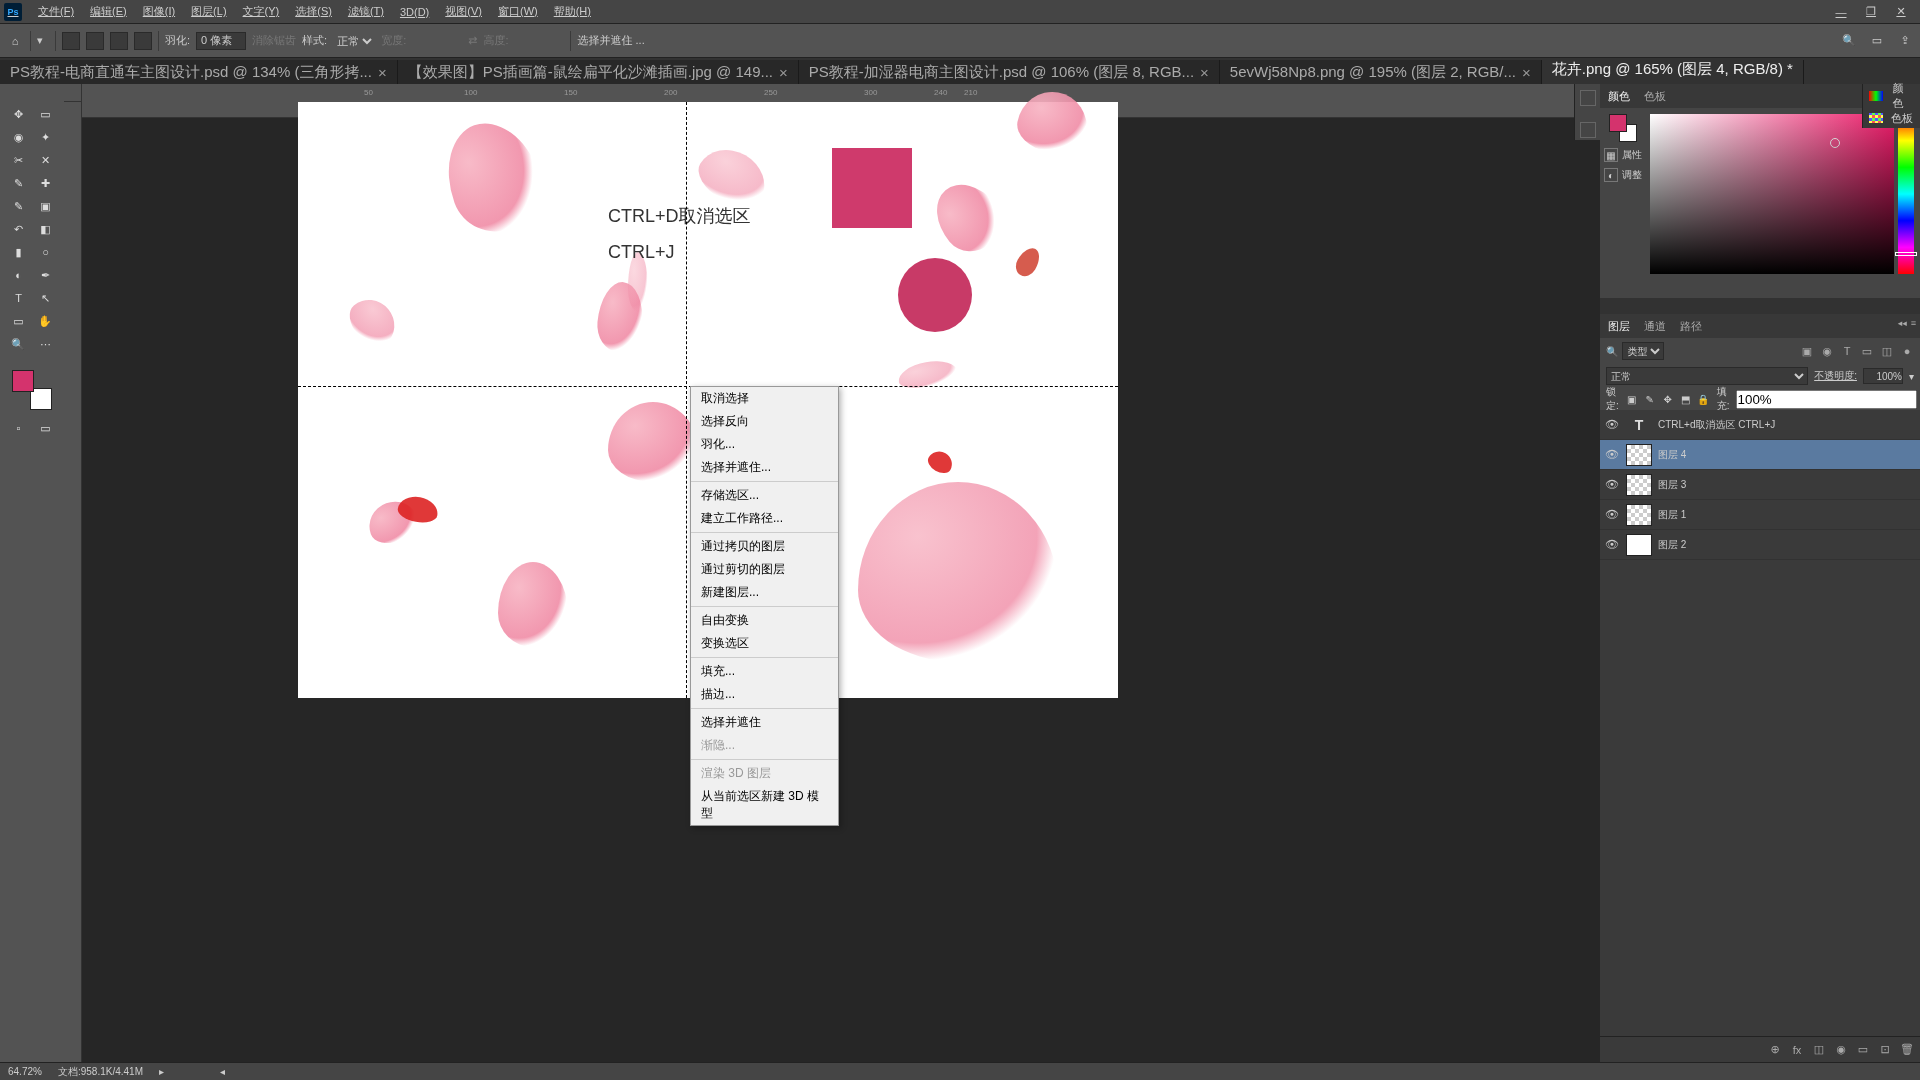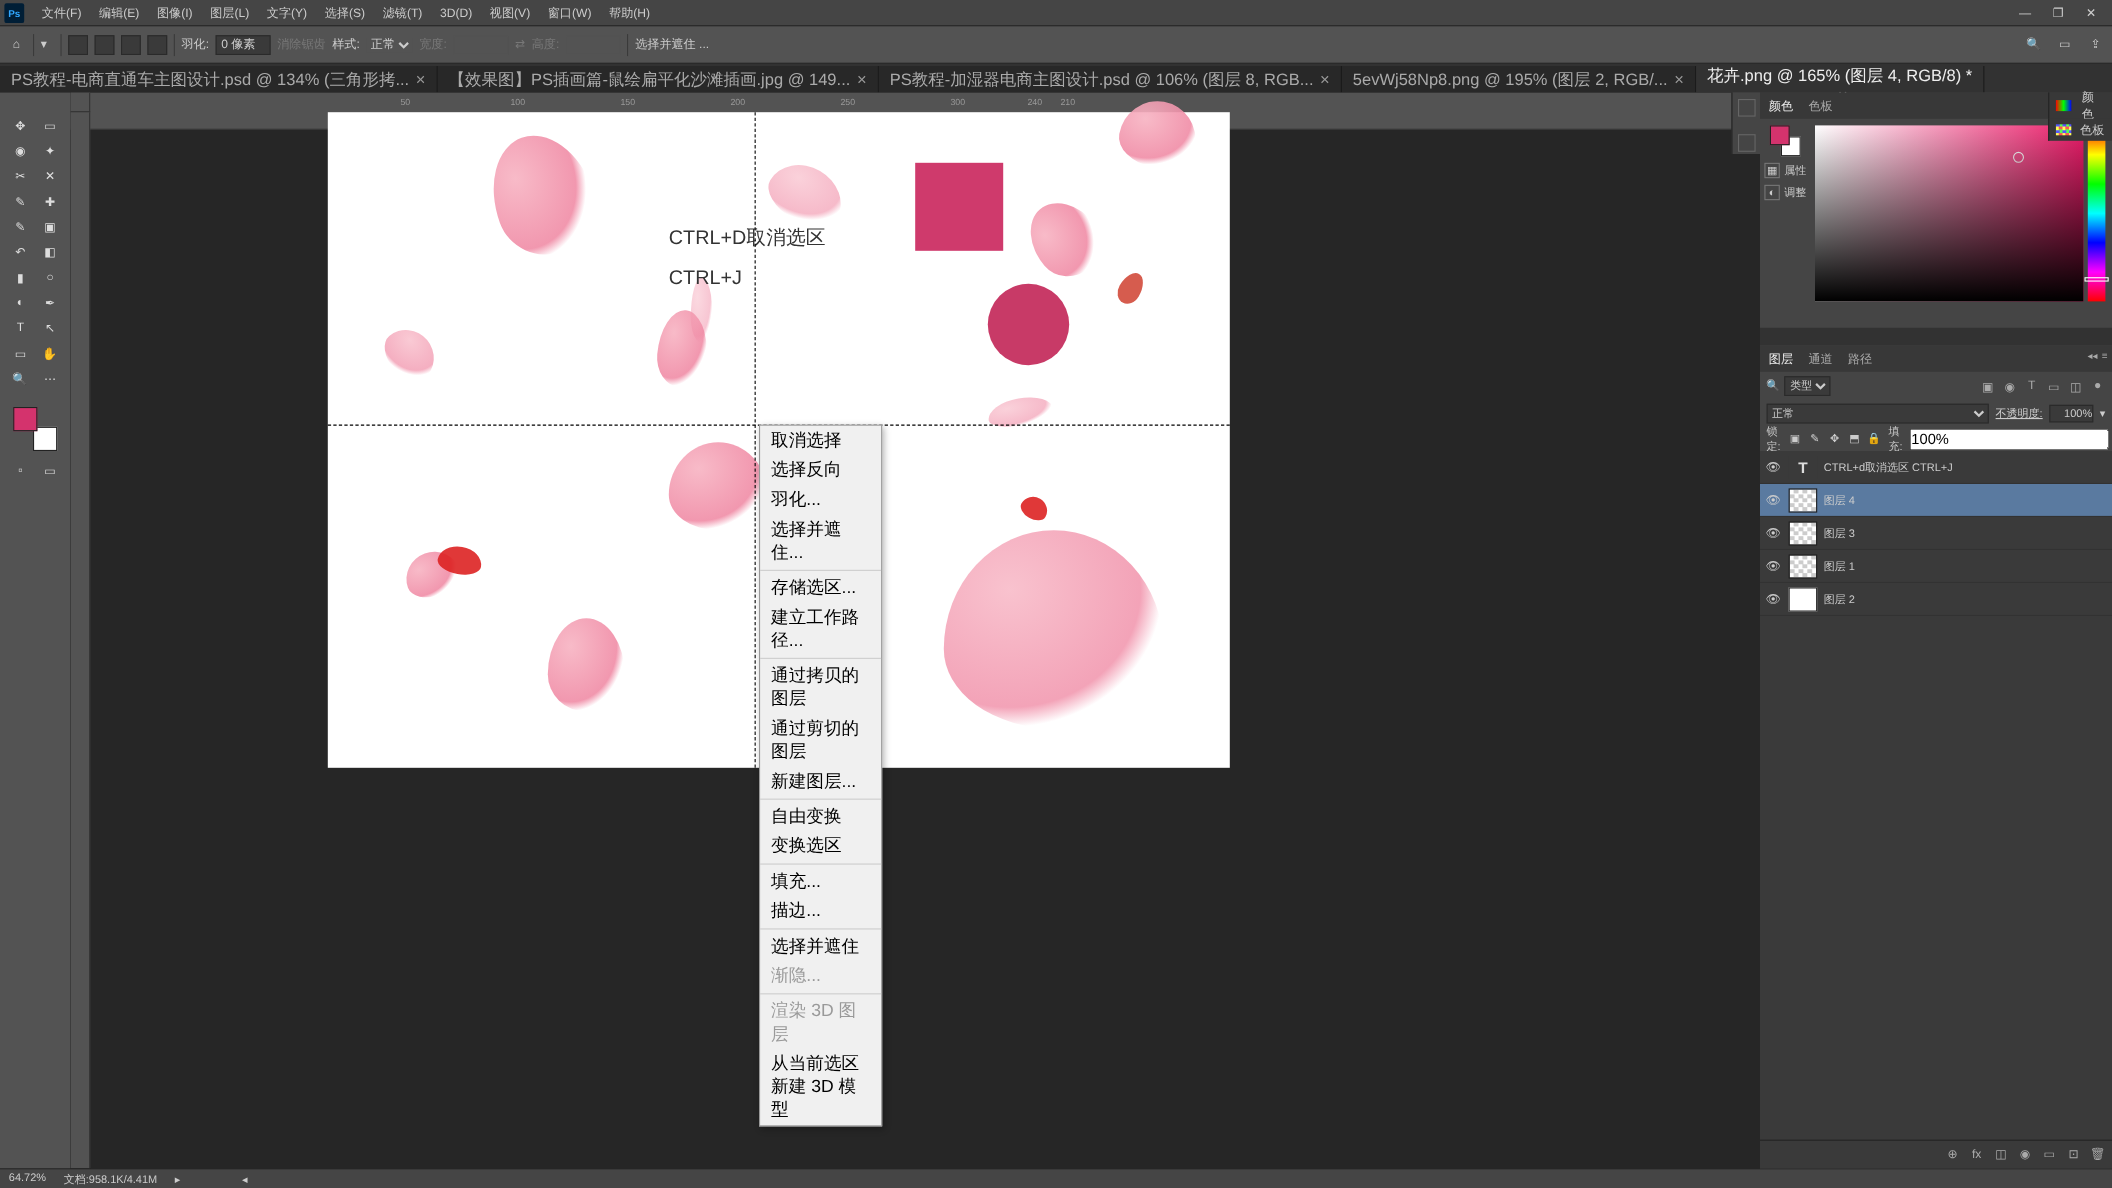--- a/index.html
+++ b/index.html
@@ -1,17 +1,17 @@
 <!DOCTYPE html>
 <html><head>
 <meta charset="utf-8">
 <style>
 * { margin: 0; padding: 0; box-sizing: border-box; font-family: "Microsoft YaHei", Arial, sans-serif; user-select: none; }
 body { background: #323232; color: #ccc; font-size: 11px; overflow: hidden; width: 1920px; height: 1080px; }
-.menubar { height: 24px; background: #454545; display: flex; align-items: center; padding: 0 4px; border-bottom: 1px solid #222; }
+.menubar { height: 24px; background: #454545; display: flex; align-items: center; padding: 0 4px; border-bottom: 1px solid #222; text-decoration: underline; }
 .menubar .logo { width: 18px; height: 18px; background: #001e36; color: #31a8ff; display: flex; align-items: center; justify-content: center; font-size: 9px; font-weight: bold; margin-right: 8px; border-radius: 2px; }
 .menubar .menu-item { padding: 4px 8px; cursor: pointer; }
 .menubar .win-controls { margin-left: auto; display: flex; }
 .menubar .win-controls span { width: 30px; height: 20px; display: flex; align-items: center; justify-content: center; cursor: pointer; }
 .optbar { height: 34px; background: #535353; display: flex; align-items: center; padding: 0 6px; border-bottom: 1px solid #222; gap: 6px; }
 .optbar .home { width: 18px; height: 18px; display: flex; align-items: center; justify-content: center; }
 .optbar .sep { width: 1px; height: 20px; background: #3a3a3a; }
 .optbar .icon-btn { width: 18px; height: 18px; background: #3a3a3a; border: 1px solid #2a2a2a; }
 .optbar .lbl { color: #ccc; }
 .optbar input { background: #3a3a3a; border: 1px solid #2a2a2a; color: #ccc; width: 50px; height: 18px; padding: 0 4px; font-size: 11px; }
@@ -37,21 +37,21 @@
 .ruler-v { position: absolute; top: 18px; left: 0; width: 18px; bottom: 0; background: #535353; border-right: 1px solid #333; }
 .canvas-wrap { position: absolute; top: 18px; left: 18px; right: 0; bottom: 0; display: flex; align-items: flex-start; justify-content: flex-start; }
 .canvas { position: absolute; top: 0; left: 216px; width: 820px; height: 596px; background: #fff; }
 .petal { position: absolute; background: radial-gradient(ellipse at 30% 30%, #f7b3c2, #f08ca6 60%, transparent 70%); border-radius: 50% 50% 50% 50% / 60% 60% 40% 40%; transform: rotate(var(--r)); opacity: 0.9; }
 .pink-square { position: absolute; top: 46px; left: 534px; width: 80px; height: 80px; background: #cf3a6c; }
 .pink-circle { position: absolute; top: 156px; left: 600px; width: 74px; height: 74px; background: #c83a67; border-radius: 50%; }
 .canvas-text { position: absolute; top: 102px; left: 310px; color: #333; font-size: 18px; font-family: Arial; }
 .canvas-text2 { position: absolute; top: 140px; left: 310px; color: #333; font-size: 18px; font-family: Arial; }
 .selection-h { position: absolute; top: 284px; left: 0; width: 820px; height: 1px; border-top: 1.5px dashed #000; }
 .selection-v { position: absolute; top: 0; left: 388px; width: 1px; height: 596px; border-left: 1.5px dashed #000; }
-.context-menu { position: absolute; top: 284px; left: 392px; width: 112px; background: #f0f0f0; border: 1px solid #999; box-shadow: 2px 2px 6px rgba(0,0,0,0.3); color: #000; font-size: 16px; z-index: 100; }
+.context-menu { position: absolute; top: 284px; left: 392px; width: 149px; background: #f0f0f0; border: 1px solid #999; box-shadow: 2px 2px 6px rgba(0,0,0,0.3); color: #000; font-size: 12px; z-index: 100; }
 .context-menu .mi { padding: 3px 10px; cursor: pointer; }
 .context-menu .mi.disabled { color: #999; }
 .context-menu hr { border: none; border-top: 1px solid #ccc; margin: 2px 0; }
 .right-panels { width: 320px; background: #454545; display: flex; flex-direction: column; }
 .panel-tabs { height: 24px; background: #383838; display: flex; align-items: center; padding: 0 8px; gap: 14px; font-size: 11px; position: relative; }
 .panel-tabs .ptab { color: #aaa; cursor: pointer; }
 .panel-tabs .ptab.active { color: #eee; }
 .panel-tabs .collapse-btn { position: absolute; right: 4px; top: 4px; font-size: 9px; color: #aaa; display: flex; gap: 4px; }
 .color-panel { height: 190px; background: #454545; display: flex; }
 .color-side { width: 46px; display: flex; flex-direction: column; align-items: center; padding-top: 6px; gap: 6px; }

